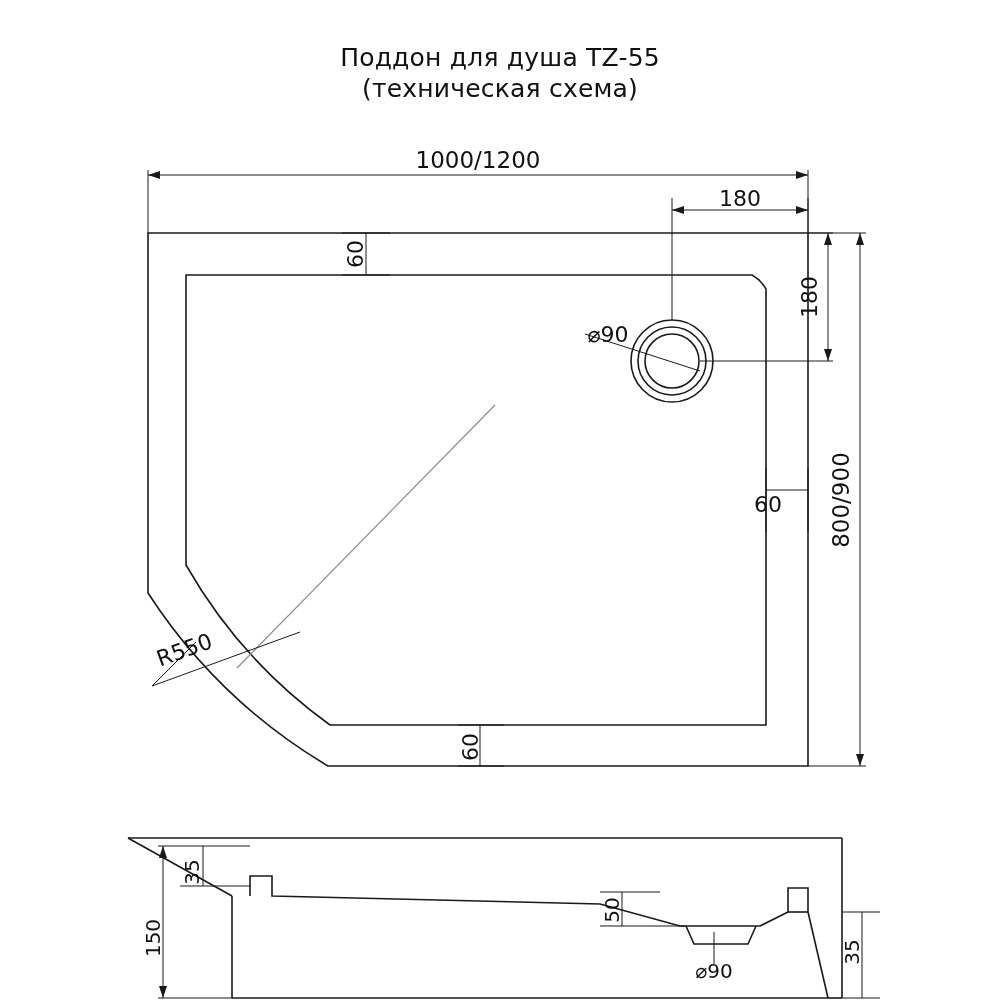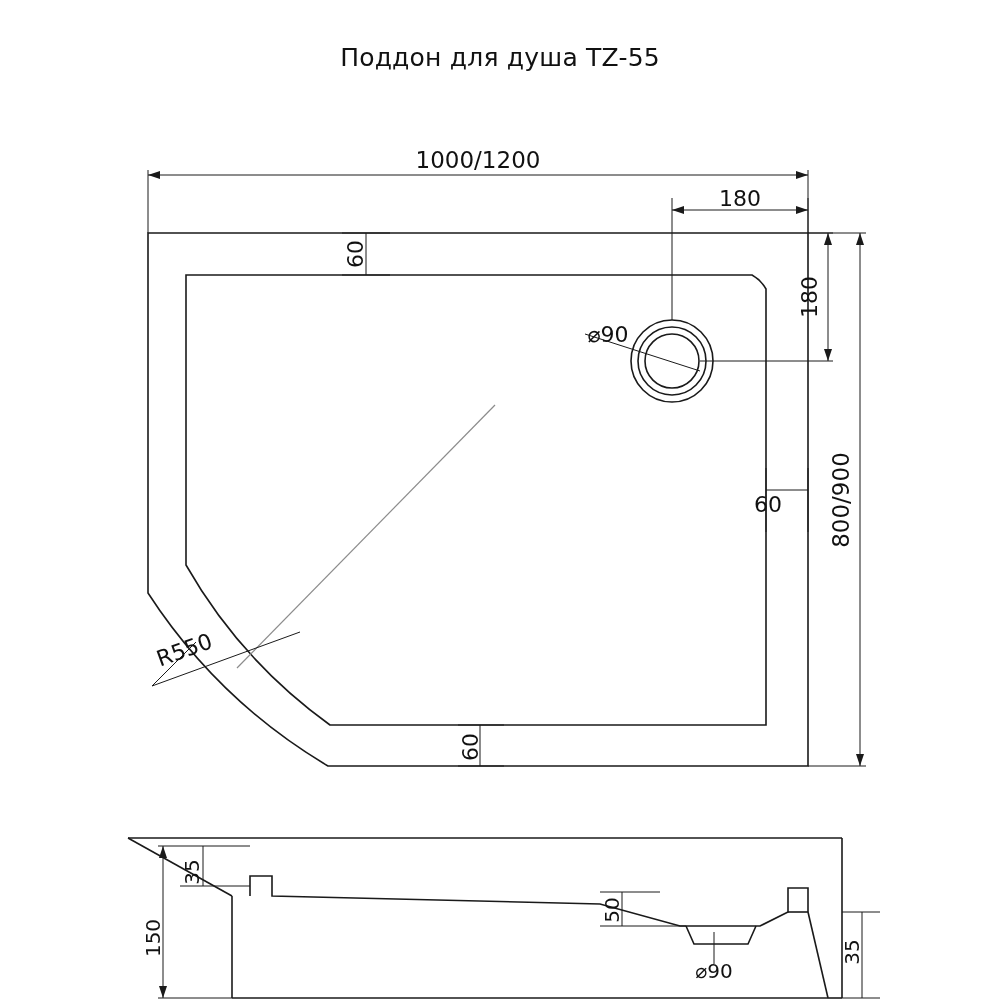--- a/index.html
+++ b/index.html
@@ -42,20 +42,21 @@
     fill: #111;
   }
 </style>
 </head>
 <body>
 
 <div id="sheet">
 
   <div class="title-block">
     <span class="title-line">Поддон для душа TZ-55</span>
+    <span class="title-line">(техническая схема)</span>
   </div>
 
   <svg width="1000" height="1000" viewBox="0 0 1000 1000">
 
     <g stroke="#1a1a1a" fill="none" stroke-width="1.6">
 
       <path d="M 148 213 L 808 213 L 808 746 L 328 746
                A 548 548 0 0 1 148 573 Z"></path>
 
       <path d="M 186 255 L 752 255

